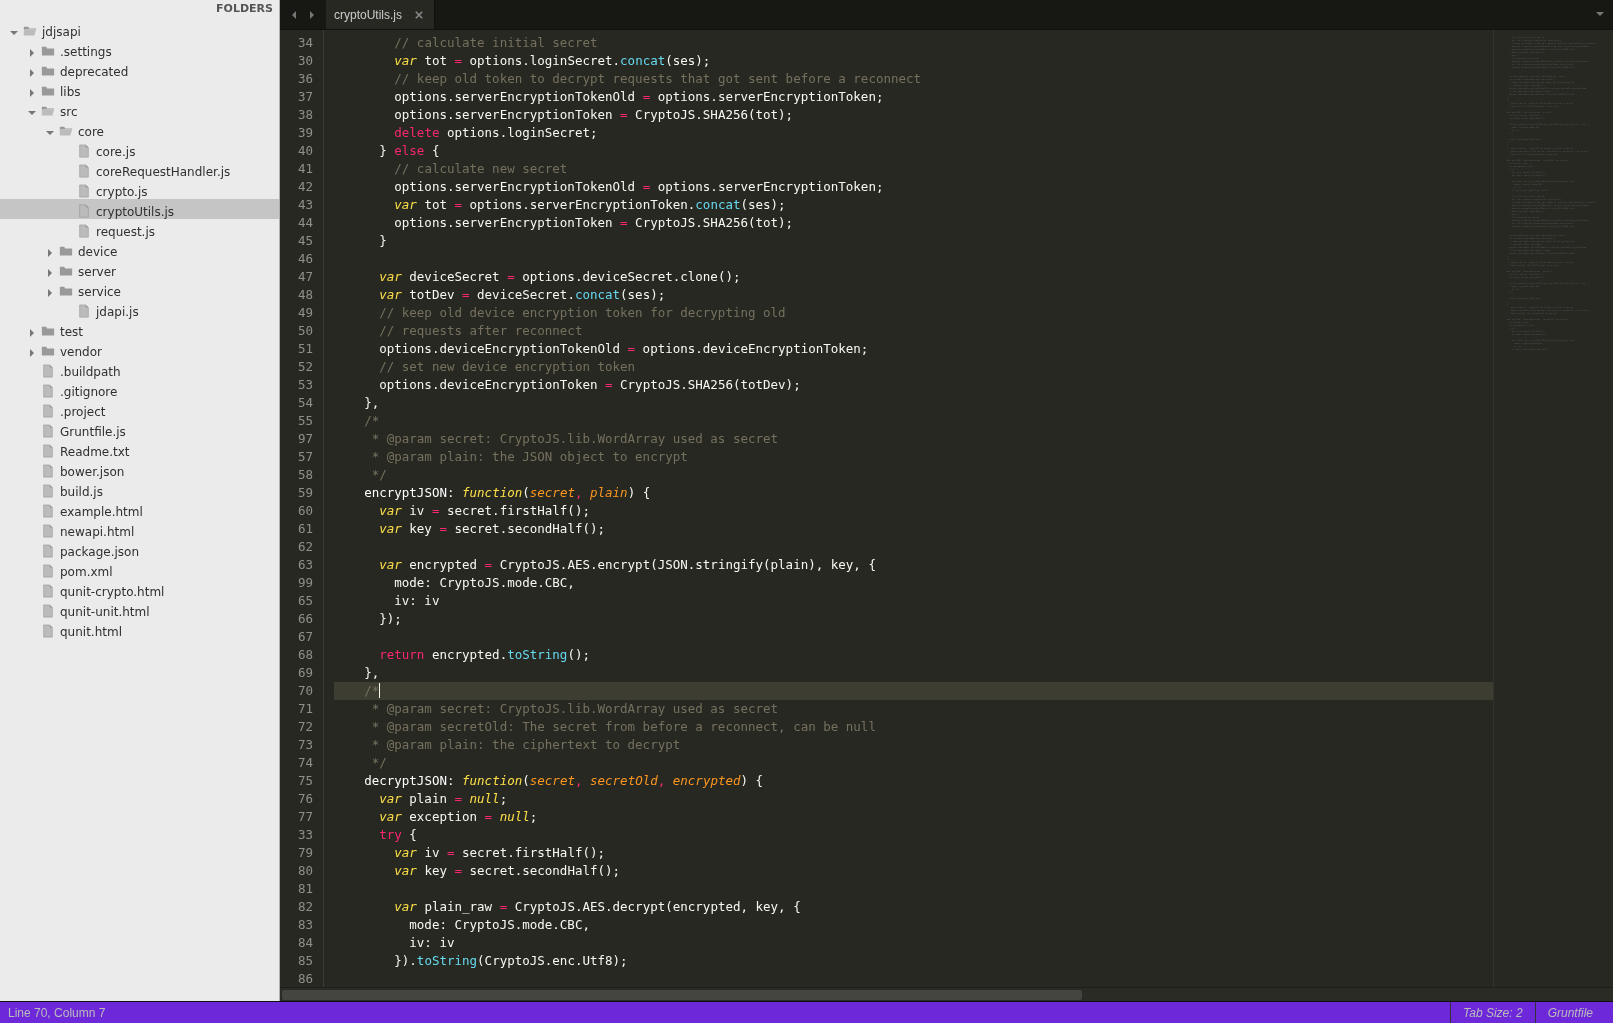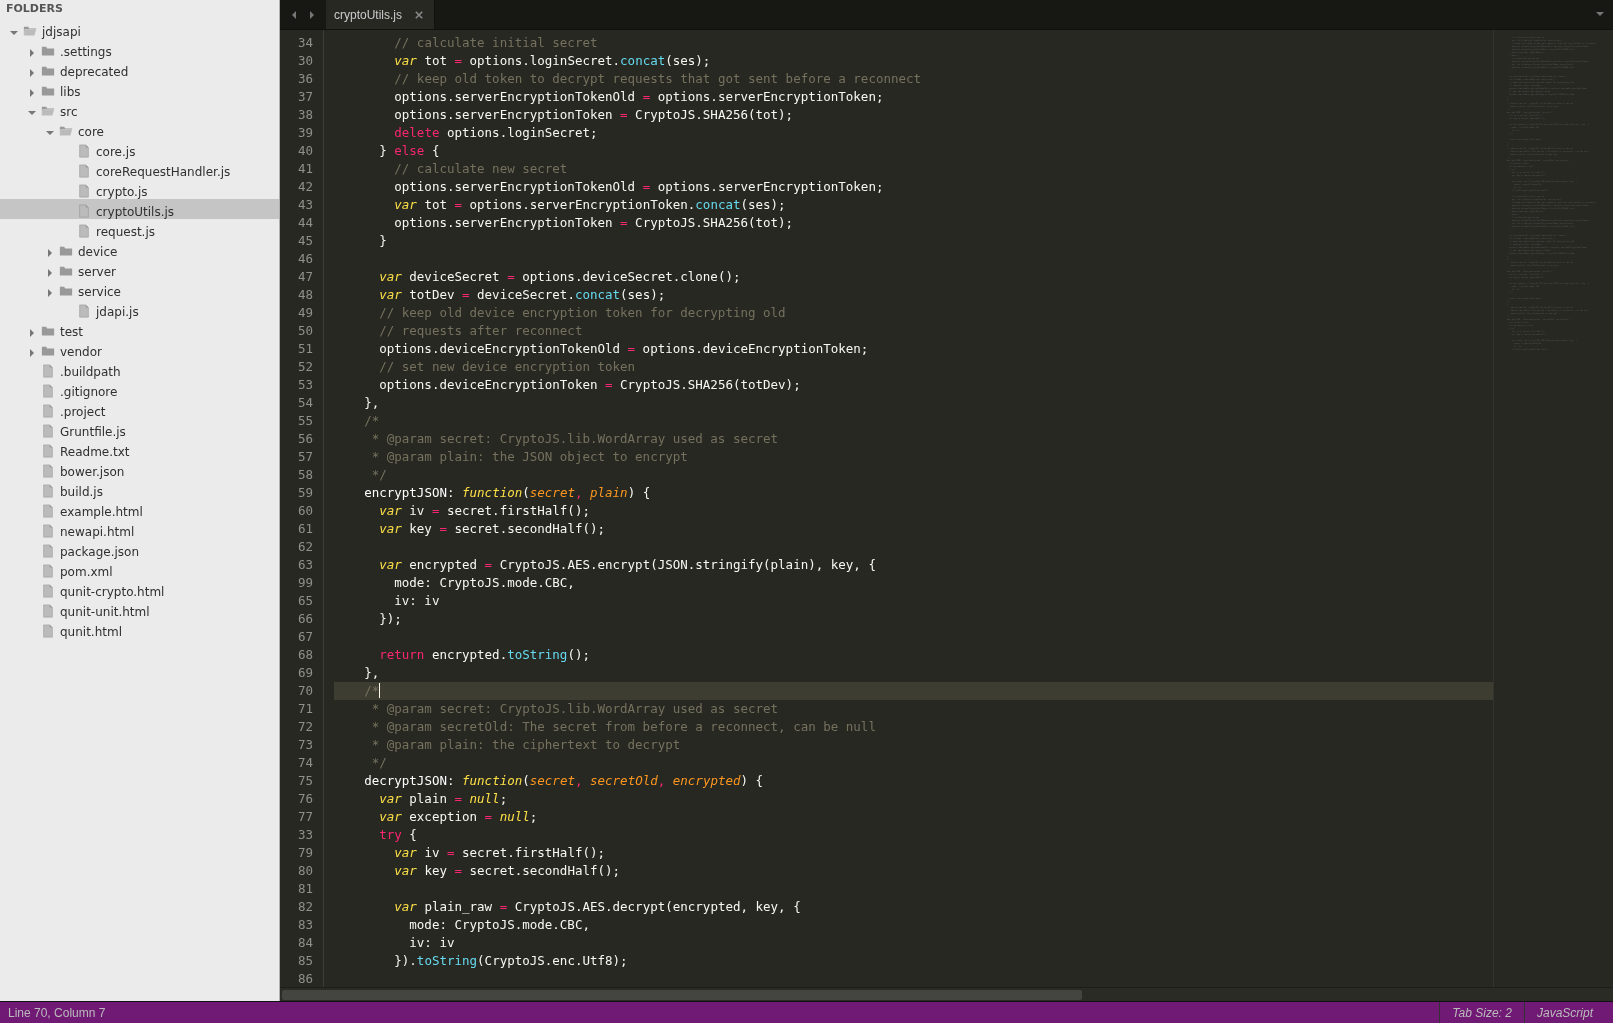--- a/index.html
+++ b/index.html
@@ -24,20 +24,21 @@
   font-size: 12px;
   border-right: 1px solid #b0b0b0;
   overflow: auto;
   user-select: none;
 }
 .sidebar-header {
   padding: 2px 6px 4px 6px;
   font-size: 11px;
   font-weight: bold;
   color: #555;
+  text-align: right;
 }
 .tree-row {
   display: flex;
   align-items: flex-end;
   height: 20px;
   padding-right: 4px;
   white-space: nowrap;
 }
 .tree-row.selected { background: #c5c5c5; }
 .tree-indent { display: inline-block; }
@@ -109,21 +110,21 @@
 .hscroll {
   height: 14px; background: #2a2b25; border-top: 1px solid #1d1e19;
   position: relative;
 }
 .hscroll-thumb {
   position: absolute; top: 2px; left: 2px; height: 10px; width: 60%;
   background: #444540; border-radius: 2px;
 }
 
 .statusbar {
-  height: 22px; background: #701a75; color: #bbb;
+  height: 22px; background: #6d28d9; color: #bbb;
   display: flex; align-items: center; padding: 0 8px;
   font-family: "Segoe UI", sans-serif; font-size: 12px;
   border-top: 1px solid #111;
 }
 .statusbar .spacer { flex: 1; }
 .statusbar .seg { padding: 0 12px; border-left: 1px solid #333; height: 100%; display:flex; align-items:center;font-style:italic; }
 
 .c-cmt  { color: #75715e; }
 .c-kw   { color: #fde047; font-style: italic; }
 .c-kw2  { color: #f92672; }
@@ -570,21 +571,21 @@
           <div class="ln">46</div>
           <div class="ln">47</div>
           <div class="ln">48</div>
           <div class="ln">49</div>
           <div class="ln">50</div>
           <div class="ln">51</div>
           <div class="ln">52</div>
           <div class="ln">53</div>
           <div class="ln">54</div>
           <div class="ln">55</div>
-          <div class="ln">56</div>
+          <div class="ln">97</div>
           <div class="ln">57</div>
           <div class="ln">58</div>
           <div class="ln">59</div>
           <div class="ln">60</div>
           <div class="ln">61</div>
           <div class="ln">62</div>
           <div class="ln">63</div>
           <div class="ln">99</div>
           <div class="ln">65</div>
           <div class="ln">66</div>
@@ -723,14 +724,14 @@
     <div class="hscroll">
       <div class="hscroll-thumb"></div>
     </div>
   </div>
 </div>
 
 <div class="statusbar">
   <span>Line 70, Column 7</span>
   <span class="spacer"></span>
   <span class="seg">Tab Size: 2</span>
-  <span class="seg">JavaScript</span>
+  <span class="seg">Gruntfile</span>
 </div>
 
 </body></html>

